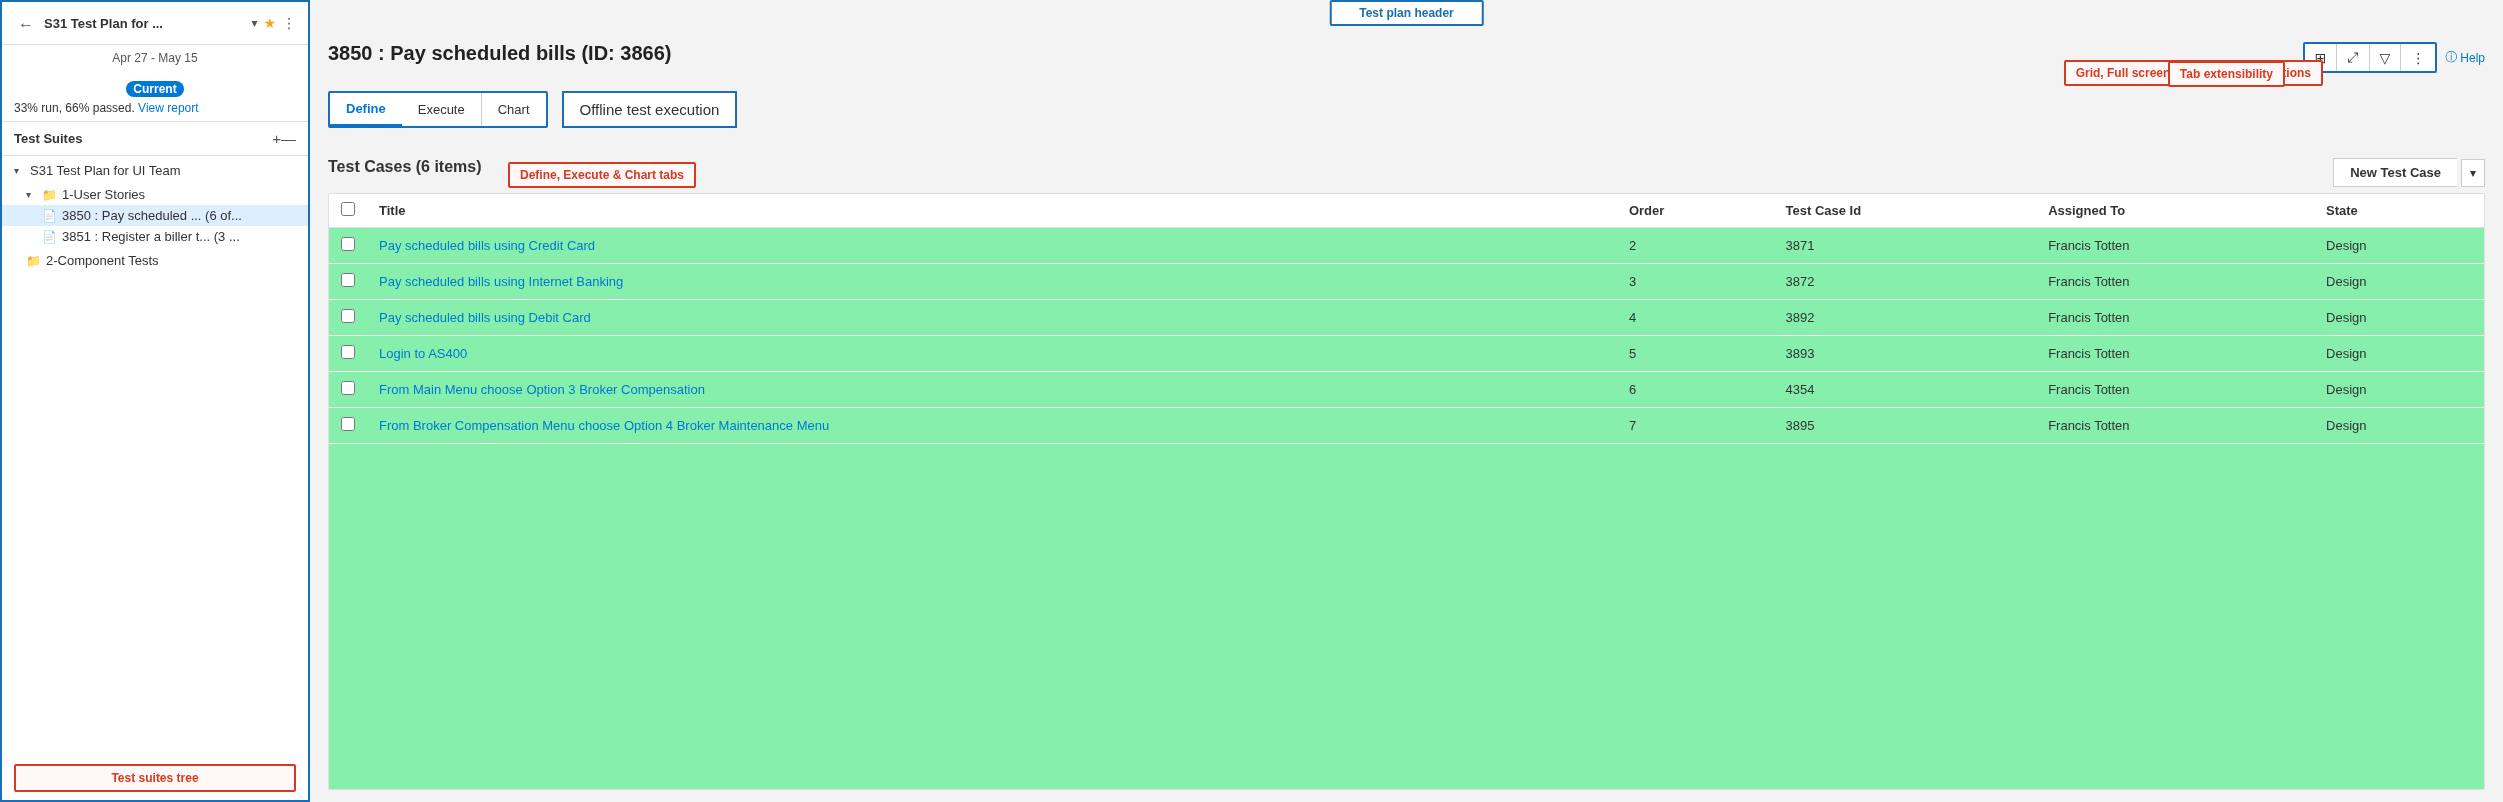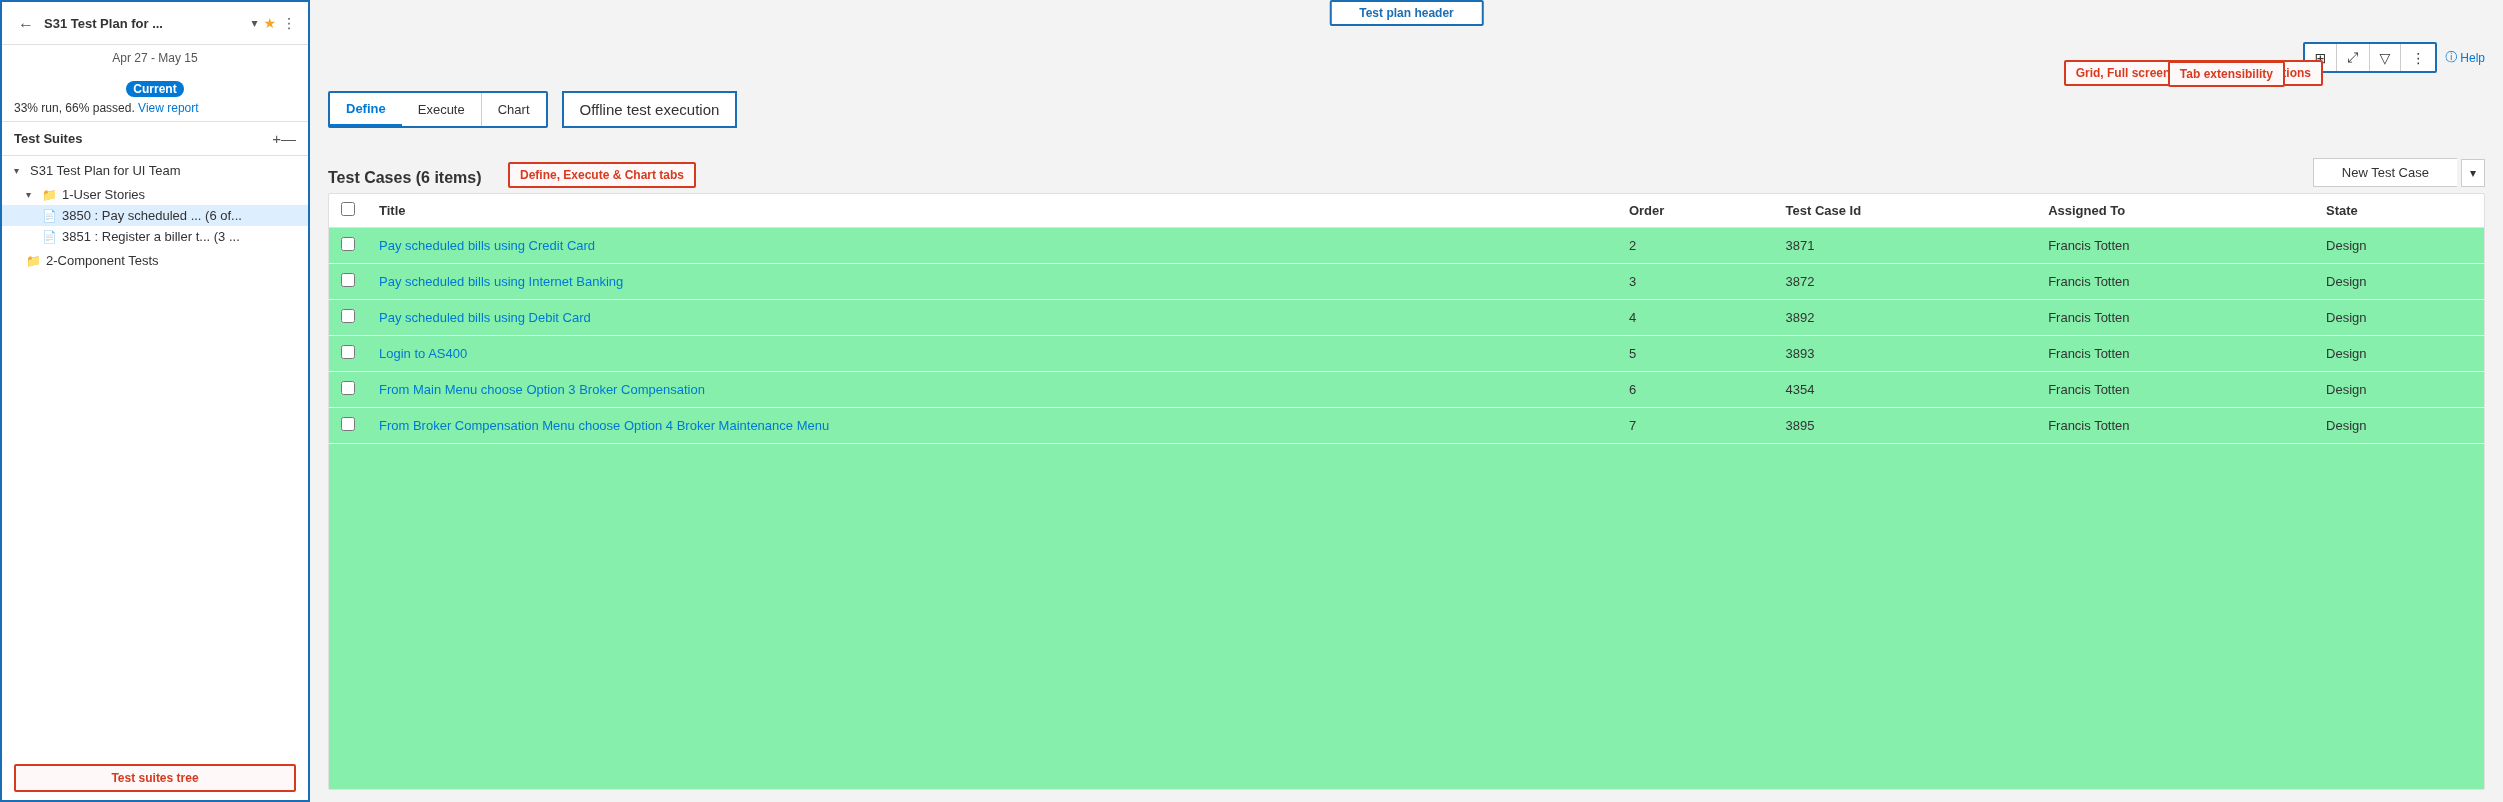--- a/index.html
+++ b/index.html
@@ -160,37 +160,37 @@
       background: #fff;
       border: 2px solid #1a6eb5;
       border-radius: 0;
       color: #333;
       margin-left: 6px;
     }
 
     
     .toolbar-row {
       display: flex;
-      align-items: flex-end;
+      align-items: flex-start;
       justify-content: space-between;
       padding: 10px 0 6px 0;
     }
     .test-cases-count { font-size: 16px; font-weight: 600; color: #333; }
 
     .toolbar-right {
       display: flex;
       align-items: center;
       gap: 4px;
     }
     .new-test-case-btn {
       background: #fff;
       border: 1px solid #ccc;
-      padding: 6px 28px;
+      padding: 6px 16px;
       font-size: 13px;
-      font-weight: 400;
+      font-weight: 700;
       cursor: pointer;
       color: #333;
       border-right: none;
     }
     .new-test-case-chevron {
       background: #fff;
       border: 1px solid #ccc;
       padding: 6px 8px;
       font-size: 12px;
       cursor: pointer;
@@ -313,20 +313,21 @@
   <div class="sidebar-annotation">Test suites tree</div>
 </div>
 
 <div class="main">
 
   <div class="annotation-box" style="top: 0px; left: 50%; transform: translateX(-50%);">Test plan header</div>
 
   <div class="annotation-box-red" style="top: 60px; right: 180px;">Grid, Full screen, Filters, Column options</div>
 
   <div class="main-header-area" style="margin-top: 30px;">
+    <span class="main-title">3850 : Pay scheduled bills (ID: 3866)</span>
     <div class="header-right">
       <div class="grid-icons">
         <button class="grid-icon-btn" title="Grid">⊞</button>
         <button class="grid-icon-btn" title="Full screen">⤢</button>
         <button class="grid-icon-btn" title="Filters">▽</button>
         <button class="grid-icon-btn" title="Column options">⋮</button>
       </div>
       <span class="help-link">
         <span>ⓘ</span>
         <span>Help</span>

